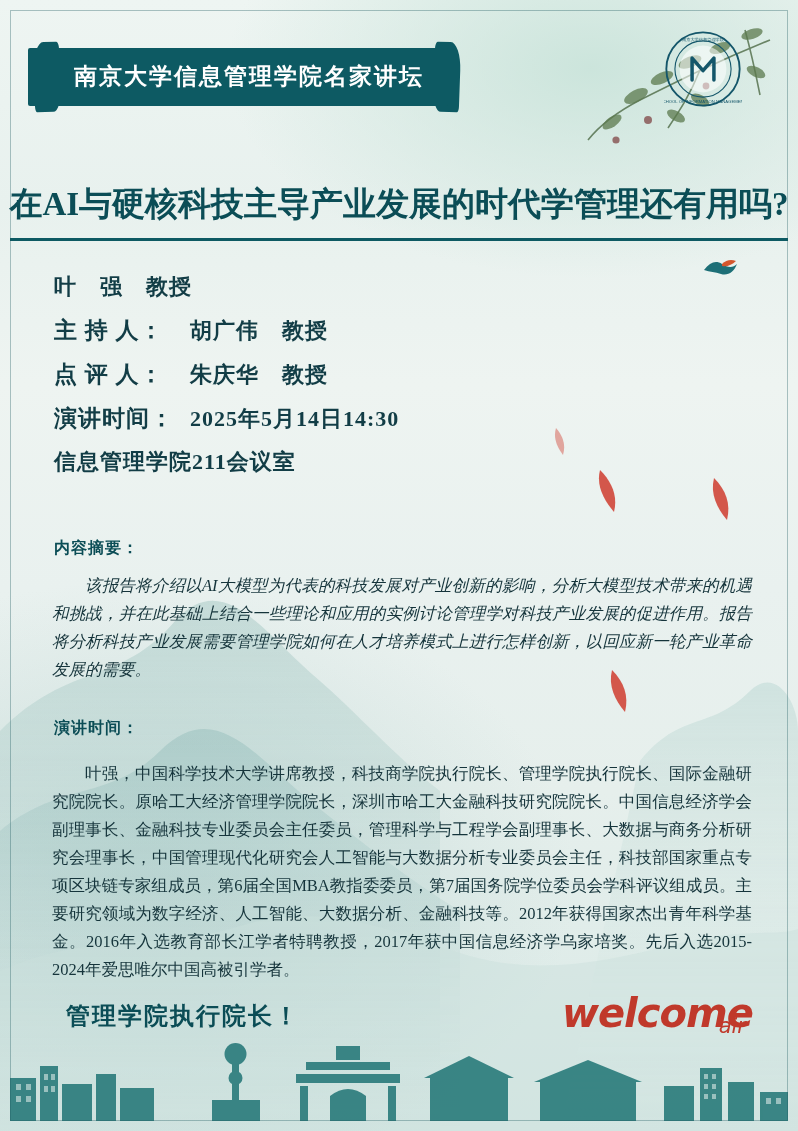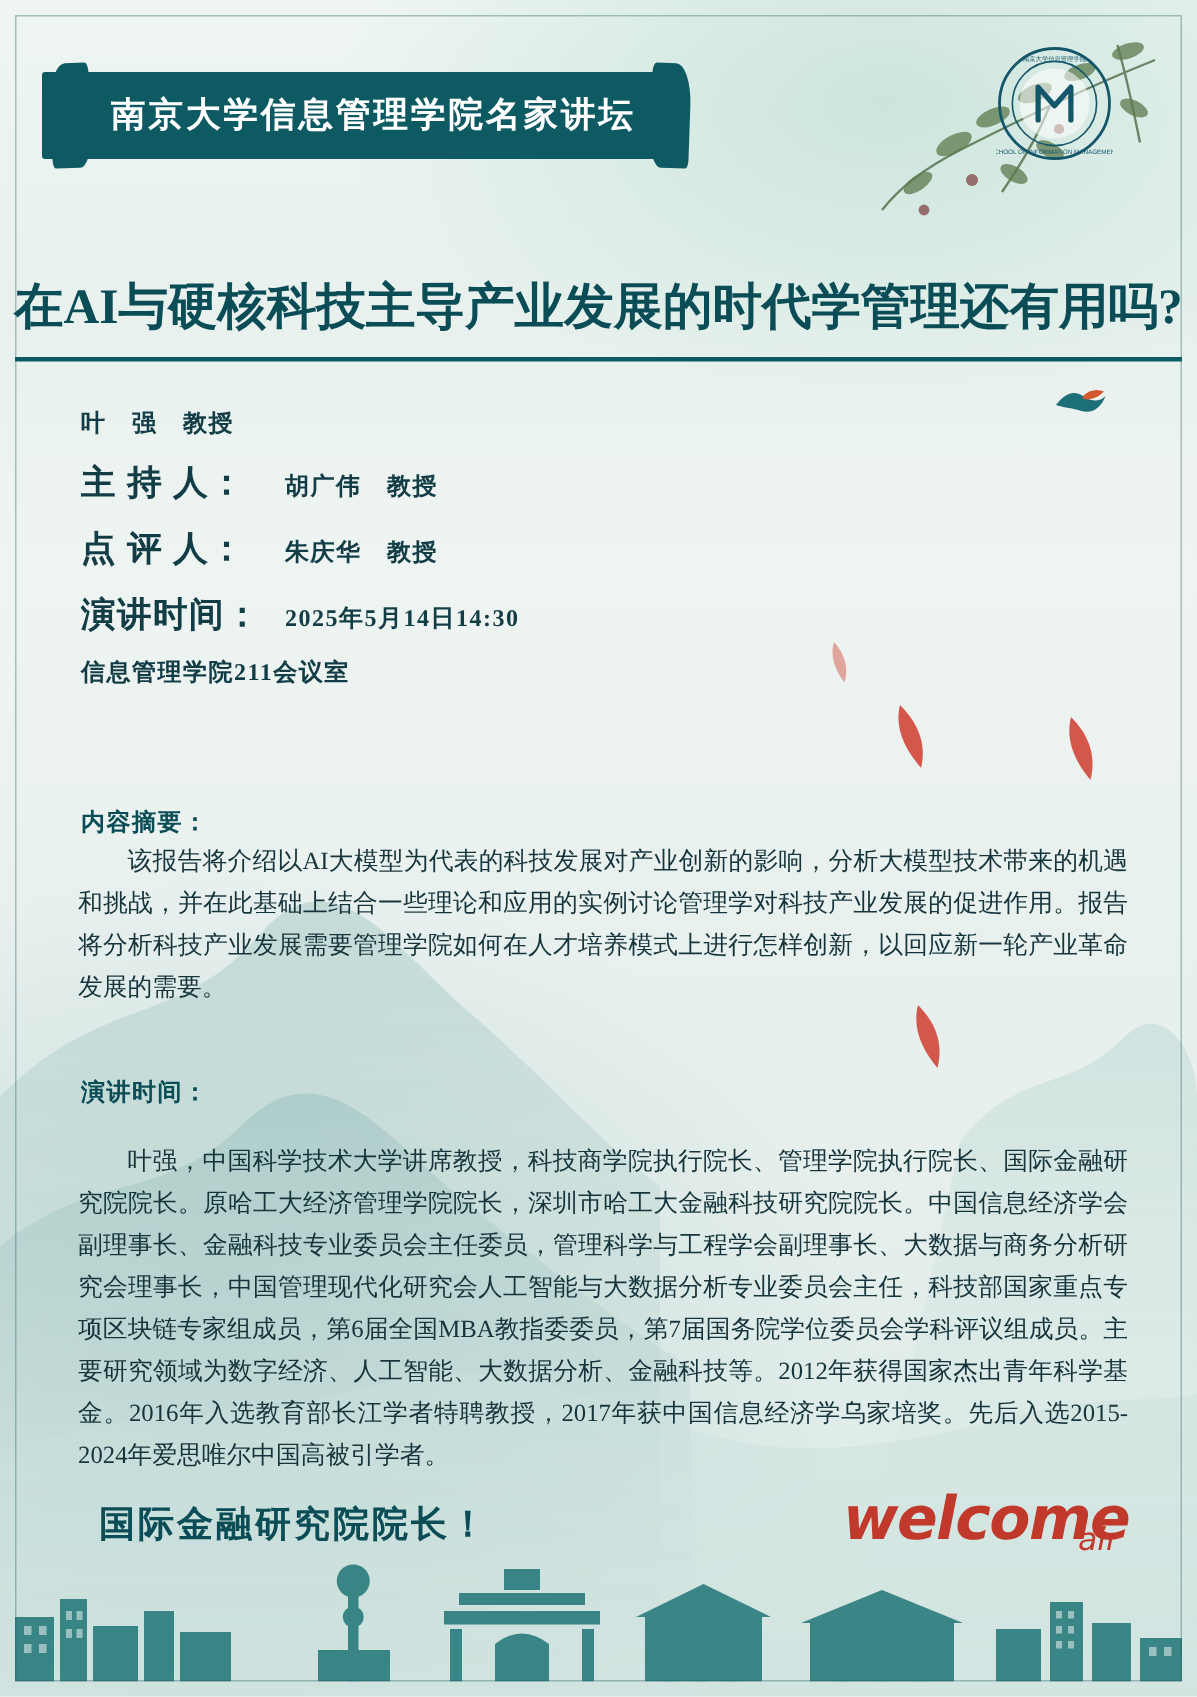--- a/index.html
+++ b/index.html
@@ -124,21 +124,21 @@
     width: 136px;
     color: #123d46;
     font-size: 23px;
     font-weight: bold;
     letter-spacing: 1px;
     white-space: nowrap;
     font-family: "Liberation Serif", "DejaVu Serif", serif;
   }
   .info-value {
     color: #123d46;
-    font-size: 16px;
+    font-size: 22px;
     font-weight: bold;
     letter-spacing: 1px;
     white-space: nowrap;
     font-family: "Liberation Serif", "DejaVu Serif", serif;
   }
   .section-head {
     position: absolute;
     left: 54px;
     color: #0b4d56;
     font-size: 16px;
@@ -151,21 +151,21 @@
     left: 52px;
     width: 700px;
     color: #15343b;
     font-size: 16.5px;
     line-height: 28px;
     text-align: justify;
     text-indent: 33px;
     font-family: "Liberation Serif", "DejaVu Serif", serif;
   }
   #abstract-head { top: 538px; }
-  #abstract-text { top: 560px; }
+  #abstract-text { top: 572px; font-style: italic; }
   #bio-head { top: 718px; }
   #bio-text { top: 760px; }
 
   .welcome-line {
     position: absolute;
     left: 66px;
     top: 1000px;
     color: #0b4d56;
     font-size: 24px;
     font-weight: bold;
@@ -316,21 +316,21 @@
       <div class="info-value">信息管理学院211会议室</div>
     </div>
   </div>
 
   <div id="abstract-head" class="section-head">内容摘要：</div>
   <div id="abstract-text" class="body-text">该报告将介绍以AI大模型为代表的科技发展对产业创新的影响，分析大模型技术带来的机遇和挑战，并在此基础上结合一些理论和应用的实例讨论管理学对科技产业发展的促进作用。报告将分析科技产业发展需要管理学院如何在人才培养模式上进行怎样创新，以回应新一轮产业革命发展的需要。</div>
 
   <div id="bio-head" class="section-head">演讲时间：</div>
   <div id="bio-text" class="body-text">叶强，中国科学技术大学讲席教授，科技商学院执行院长、管理学院执行院长、国际金融研究院院长。原哈工大经济管理学院院长，深圳市哈工大金融科技研究院院长。中国信息经济学会副理事长、金融科技专业委员会主任委员，管理科学与工程学会副理事长、大数据与商务分析研究会理事长，中国管理现代化研究会人工智能与大数据分析专业委员会主任，科技部国家重点专项区块链专家组成员，第6届全国MBA教指委委员，第7届国务院学位委员会学科评议组成员。主要研究领域为数字经济、人工智能、大数据分析、金融科技等。2012年获得国家杰出青年科学基金。2016年入选教育部长江学者特聘教授，2017年获中国信息经济学乌家培奖。先后入选2015-2024年爱思唯尔中国高被引学者。</div>
 
-  <div class="welcome-line">国际金融研究院院长！</div>
+  <div class="welcome-line">管理学院执行院长！</div>
   <div class="welcome-logo">
     <div class="welcome-word">welcome</div>
     <div class="welcome-sub">air</div>
   </div>
 
   <svg class="skyline" viewBox="0 0 798 105" preserveAspectRatio="none">
     <g fill="#2d7d7d" opacity="0.92">
 
       <rect x="10" y="62" width="26" height="43"></rect>
       <rect x="40" y="50" width="18" height="55"></rect>

